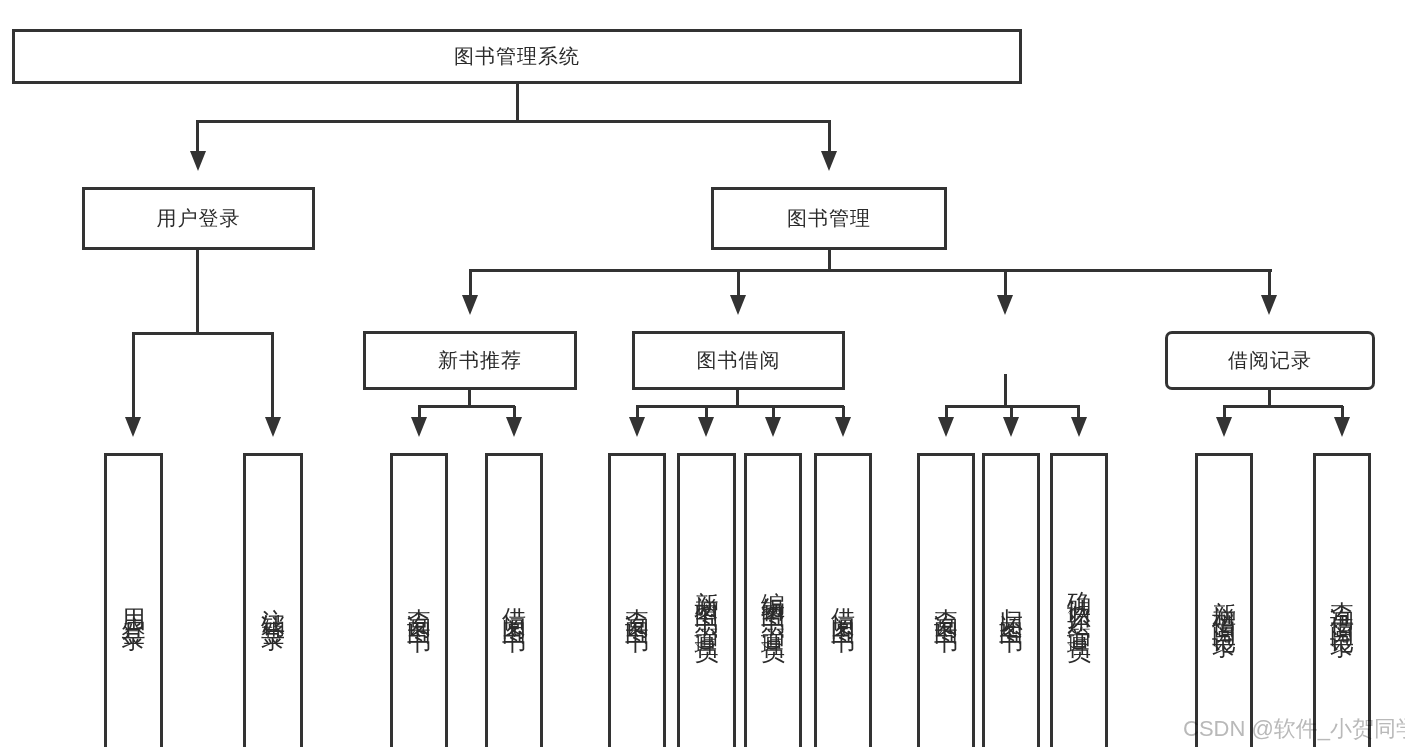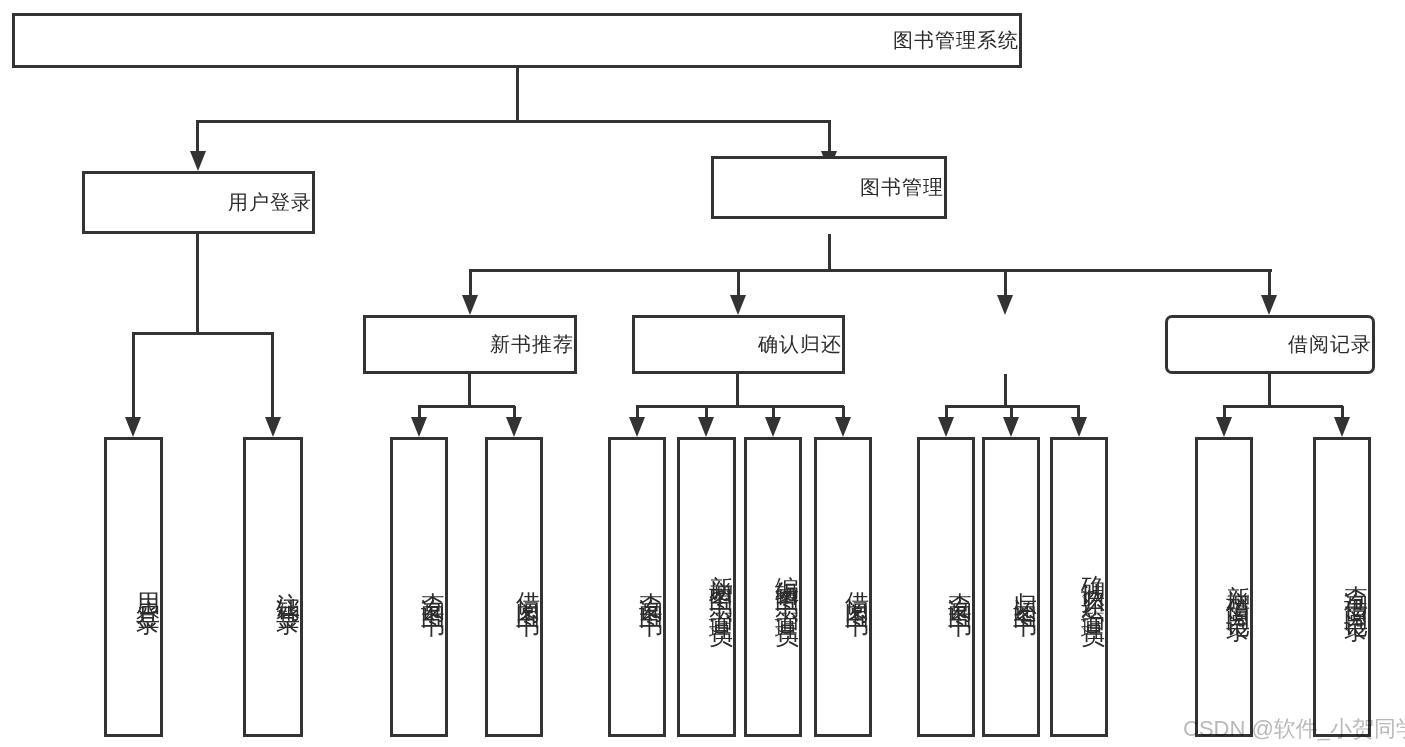--- a/index.html
+++ b/index.html
@@ -11,23 +11,24 @@
     background: #ffffff;
     overflow: hidden;
   }
   .box {
     position: absolute;
     box-sizing: border-box;
     border: 3px solid #333333;
     background: #ffffff;
     display: flex;
     align-items: center;
-    justify-content: flex-end;
+    justify-content: center;
     color: #2b2b2b;
     z-index: 2;
+    margin-top: 16px;
   }
   .hbox { font-size: 20px; letter-spacing: 1px; }
   .vbox .vtext {
     writing-mode: vertical-lr;
     font-size: 24px;
     letter-spacing: 7px;
     line-height: 1;
     color: #2b2b2b;
     white-space: nowrap;
   }
@@ -64,21 +65,21 @@
   <div class="vl" style="left:516px; top:68px;  height:54px;"></div>
   <div class="hl" style="left:196px; top:120px; width:635px;"></div>
   <div class="vl" style="left:196px; top:121px; height:31px;"></div>
   <div class="arrow" style="left:190px; top:151px;"></div>
   <div class="vl" style="left:828px; top:121px; height:31px;"></div>
   <div class="arrow" style="left:821px; top:151px;"></div>
 
   <div class="box hbox" style="left:82px; top:171px; width:233px; height:63px;">
     <span>用户登录</span>
   </div>
-  <div class="box hbox" style="left:711px; top:156px; width:236px; height:63px;">
+  <div class="box hbox" style="left:711px; top:171px; width:236px; height:63px;">
     <span>图书管理</span>
   </div>
 
   <div class="vl" style="left:196px; top:234px; height:100px;"></div>
   <div class="hl" style="left:132px; top:332px; width:142px;"></div>
   <div class="vl" style="left:132px; top:333px; height:85px;"></div>
   <div class="arrow" style="left:125px; top:417px;"></div>
   <div class="vl" style="left:271px; top:333px; height:85px;"></div>
   <div class="arrow" style="left:265px; top:417px;"></div>
 
@@ -90,21 +91,21 @@
   <div class="arrow" style="left:730px;  top:295px;"></div>
   <div class="vl" style="left:1004px; top:269px; height:27px;"></div>
   <div class="arrow" style="left:997px;  top:295px;"></div>
   <div class="vl" style="left:1268px; top:269px; height:27px;"></div>
   <div class="arrow" style="left:1261px; top:295px;"></div>
 
   <div class="box hbox" style="left:363px; top:315px; width:214px; height:59px;padding-left:20px;">
     <span>新书推荐</span>
   </div>
   <div class="box hbox" style="left:632px; top:315px; width:213px; height:59px;">
-    <span>确认归还</span>
+    <span>图书借阅</span>
   </div>
   <div class="box hbox" style="left:1165px; top:315px; width:210px; height:59px;border-radius:7px;">
     <span>借阅记录</span>
   </div>
 
   <div class="vl" style="left:468px; top:374px; height:34px;"></div>
   <div class="hl" style="left:418px; top:405px; width:97px;"></div>
   <div class="vl" style="left:418px; top:406px; height:12px;"></div>
   <div class="arrow" style="left:411px; top:417px;"></div>
   <div class="vl" style="left:513px; top:406px; height:12px;"></div>

